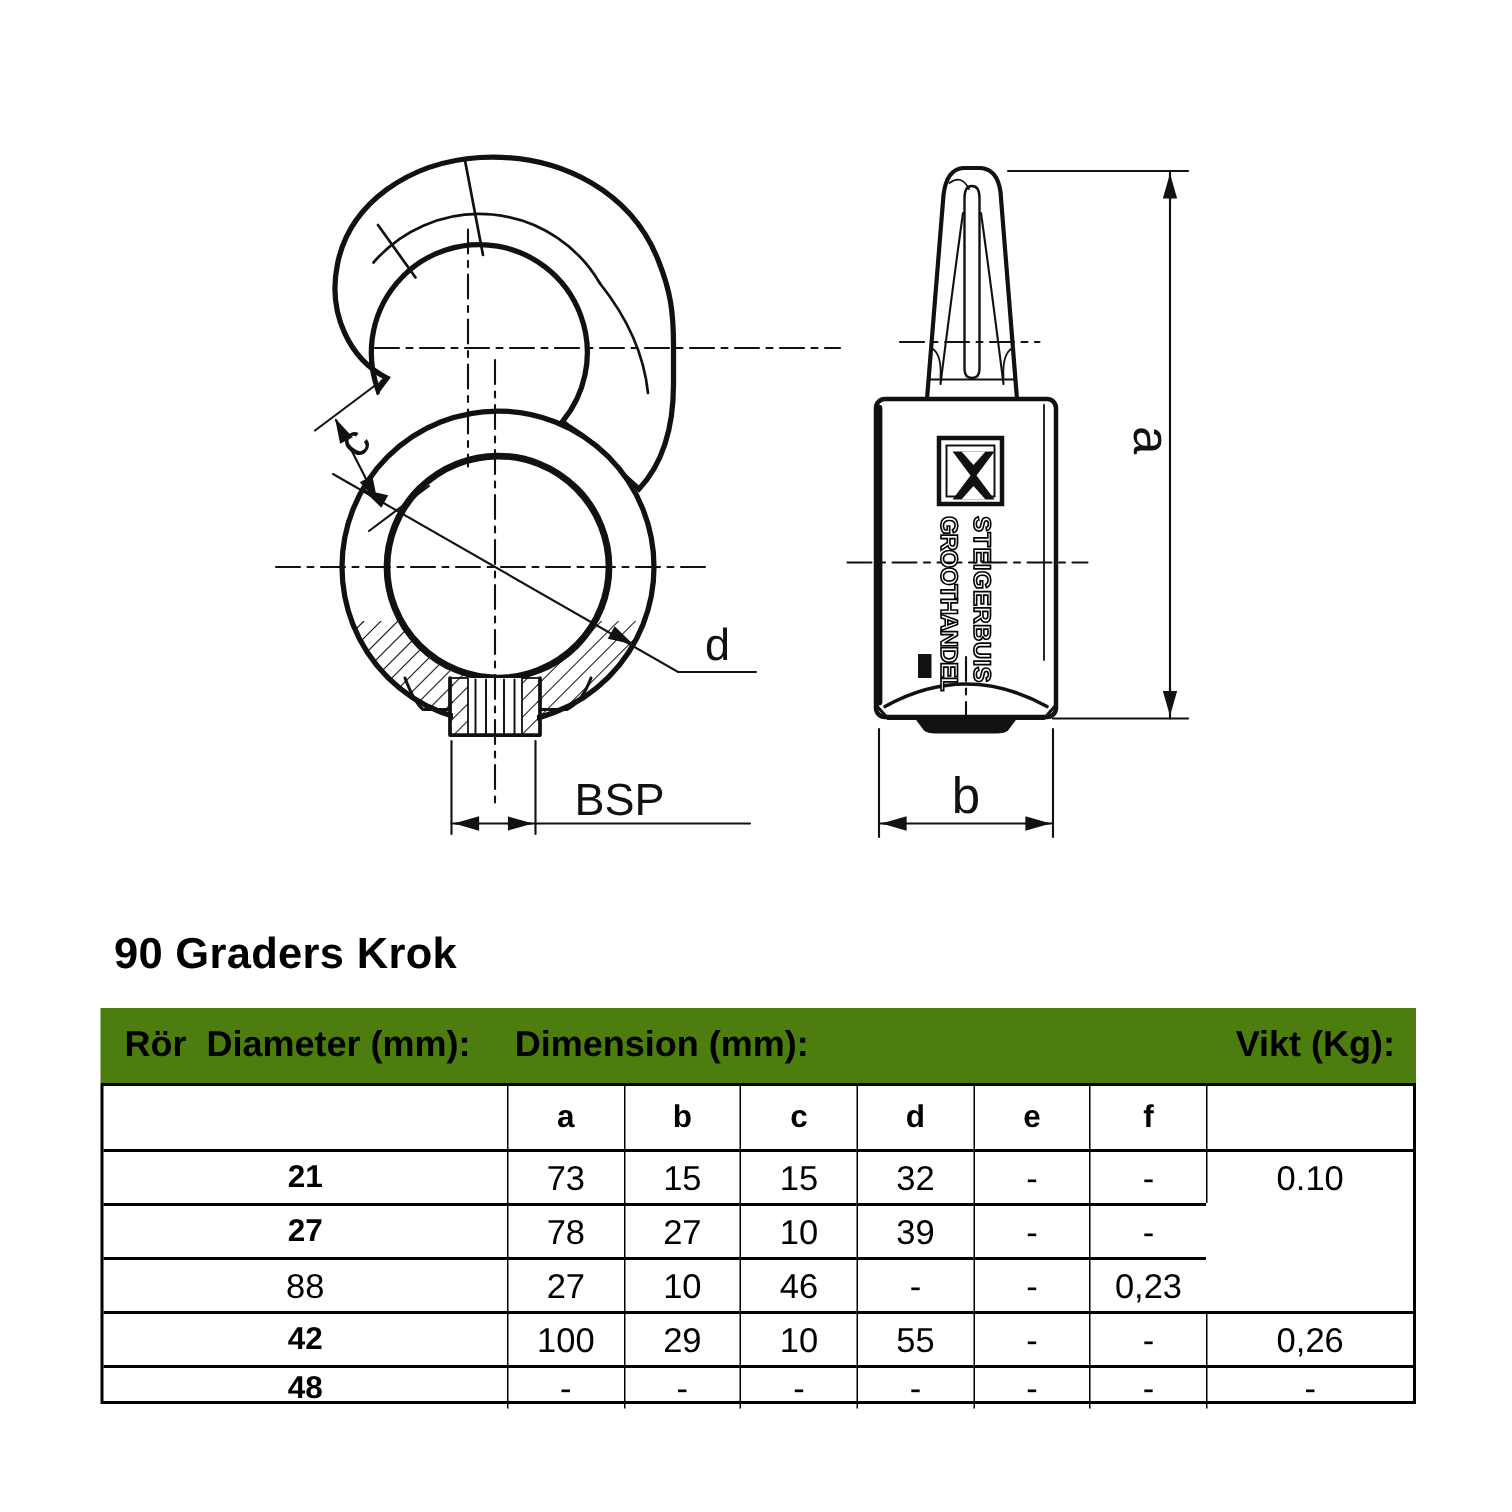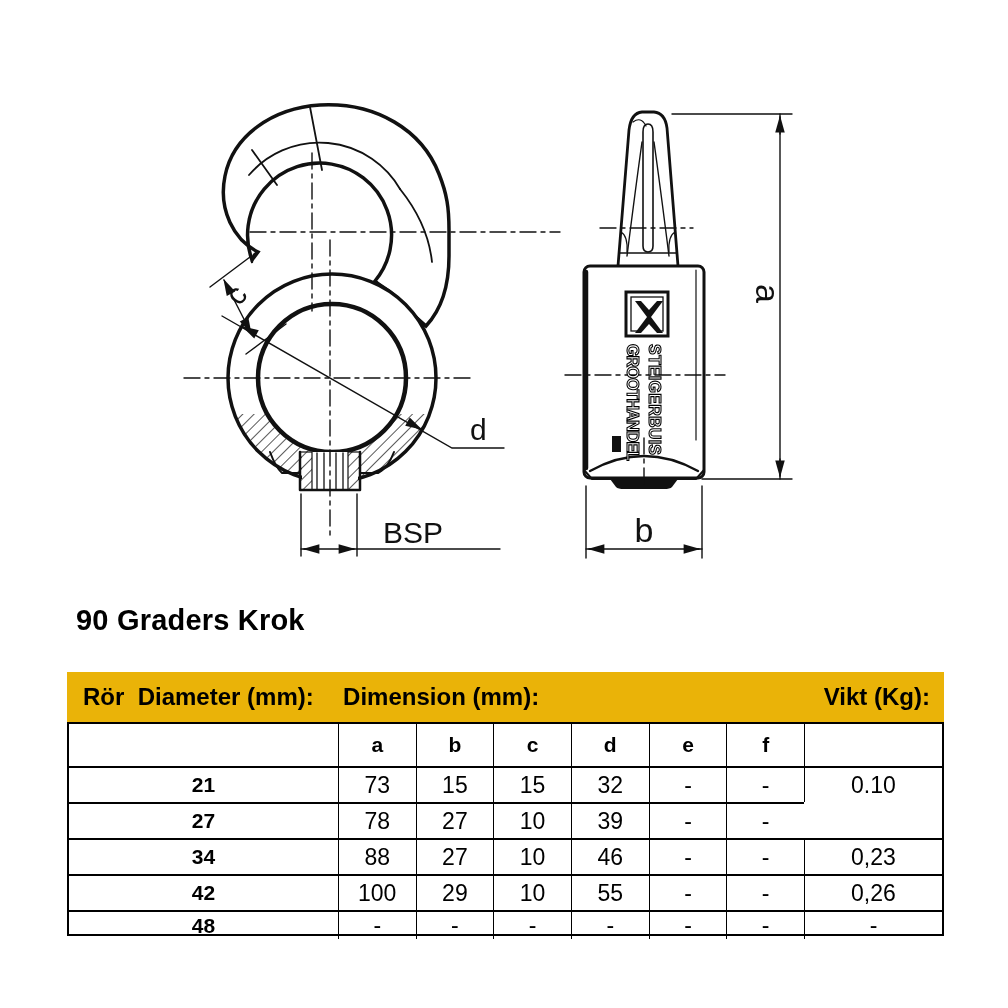--- a/index.html
+++ b/index.html
@@ -6,21 +6,21 @@
   #page {
     position:relative; width:1008px; height:1008px; background:#fff;
     font-family:"Liberation Sans", sans-serif; color:#000; overflow:hidden;
   }
   #drawing-svg { position:absolute; left:0; top:0; }
   .svg-dim-label { font-family:"Liberation Sans", sans-serif; font-size:30px; fill:#111; }
   .svg-dim-label-big { font-family:"Liberation Sans", sans-serif; font-size:34px; fill:#111; }
   .brand-word { font-family:"Liberation Sans", sans-serif; font-weight:bold; font-size:16px;
                 fill:#fff; stroke:#000; stroke-width:1.1px; letter-spacing:1px; }
   #page-title {
-    position:absolute; left:76px; top:604px; font-size:29px; font-weight:bold; letter-spacing:0.2px;
+    position:absolute; left:76px; top:620px; font-size:29px; font-weight:bold; letter-spacing:0.2px;
   }
   .tbl { position:absolute; left:67px; top:672px; width:877px; font-size:23px; }
   .orange-row {
     height:50px; display:grid; grid-template-columns:30.8% 53.4% 15.8%;
     align-items:center; font-weight:bold; font-size:24px;
   }
   .orange-row .h1 { padding-left:16px; white-space:pre; }
   .orange-row .h2 { padding-left:6px; }
   .orange-row .h3 { text-align:right; padding-right:14px; }
   .grid-body { border:2px solid #000; border-top-width:2px; }
@@ -174,21 +174,21 @@
 
     <text class="brand-word" transform="translate(649,344) rotate(90)" textLength="112">STEIGERBUIS</text>
     <text class="brand-word" transform="translate(627,344) rotate(90)" textLength="118">GROOTHANDEL</text>
     <text class="svg-dim-label-big" transform="translate(756,284) rotate(90)">a</text>
     <text class="svg-dim-label-big" x="644" y="542" text-anchor="middle">b</text>
   </svg>
 
   <div id="page-title">90 Graders Krok</div>
 
   <div class="tbl">
-    <div class="orange-row" style="background: #eab308;">
+    <div class="orange-row" style="background: #4d7c0f;">
       <div class="h1">Rör  Diameter (mm):</div>
       <div class="h2">Dimension (mm):</div>
       <div class="h3">Vikt (Kg):</div>
     </div>
     <div class="grid-body">
       <div class="trow subhead first">
         <div></div>
         <div>a</div>
         <div>b</div>
         <div>c</div>
@@ -213,21 +213,20 @@
       <div class="dia-cell">27</div>
       <div>78</div>
       <div>27</div>
       <div>10</div>
       <div>39</div>
       <div>-</div>
       <div>-</div>
     </div>
 
     <div class="trow datarow">
-      <div class="dia-cell">34</div>
       <div>88</div>
       <div>27</div>
       <div>10</div>
       <div>46</div>
       <div>-</div>
       <div>-</div>
       <div>0,23</div>
     </div>
 
     <div class="trow datarow">

